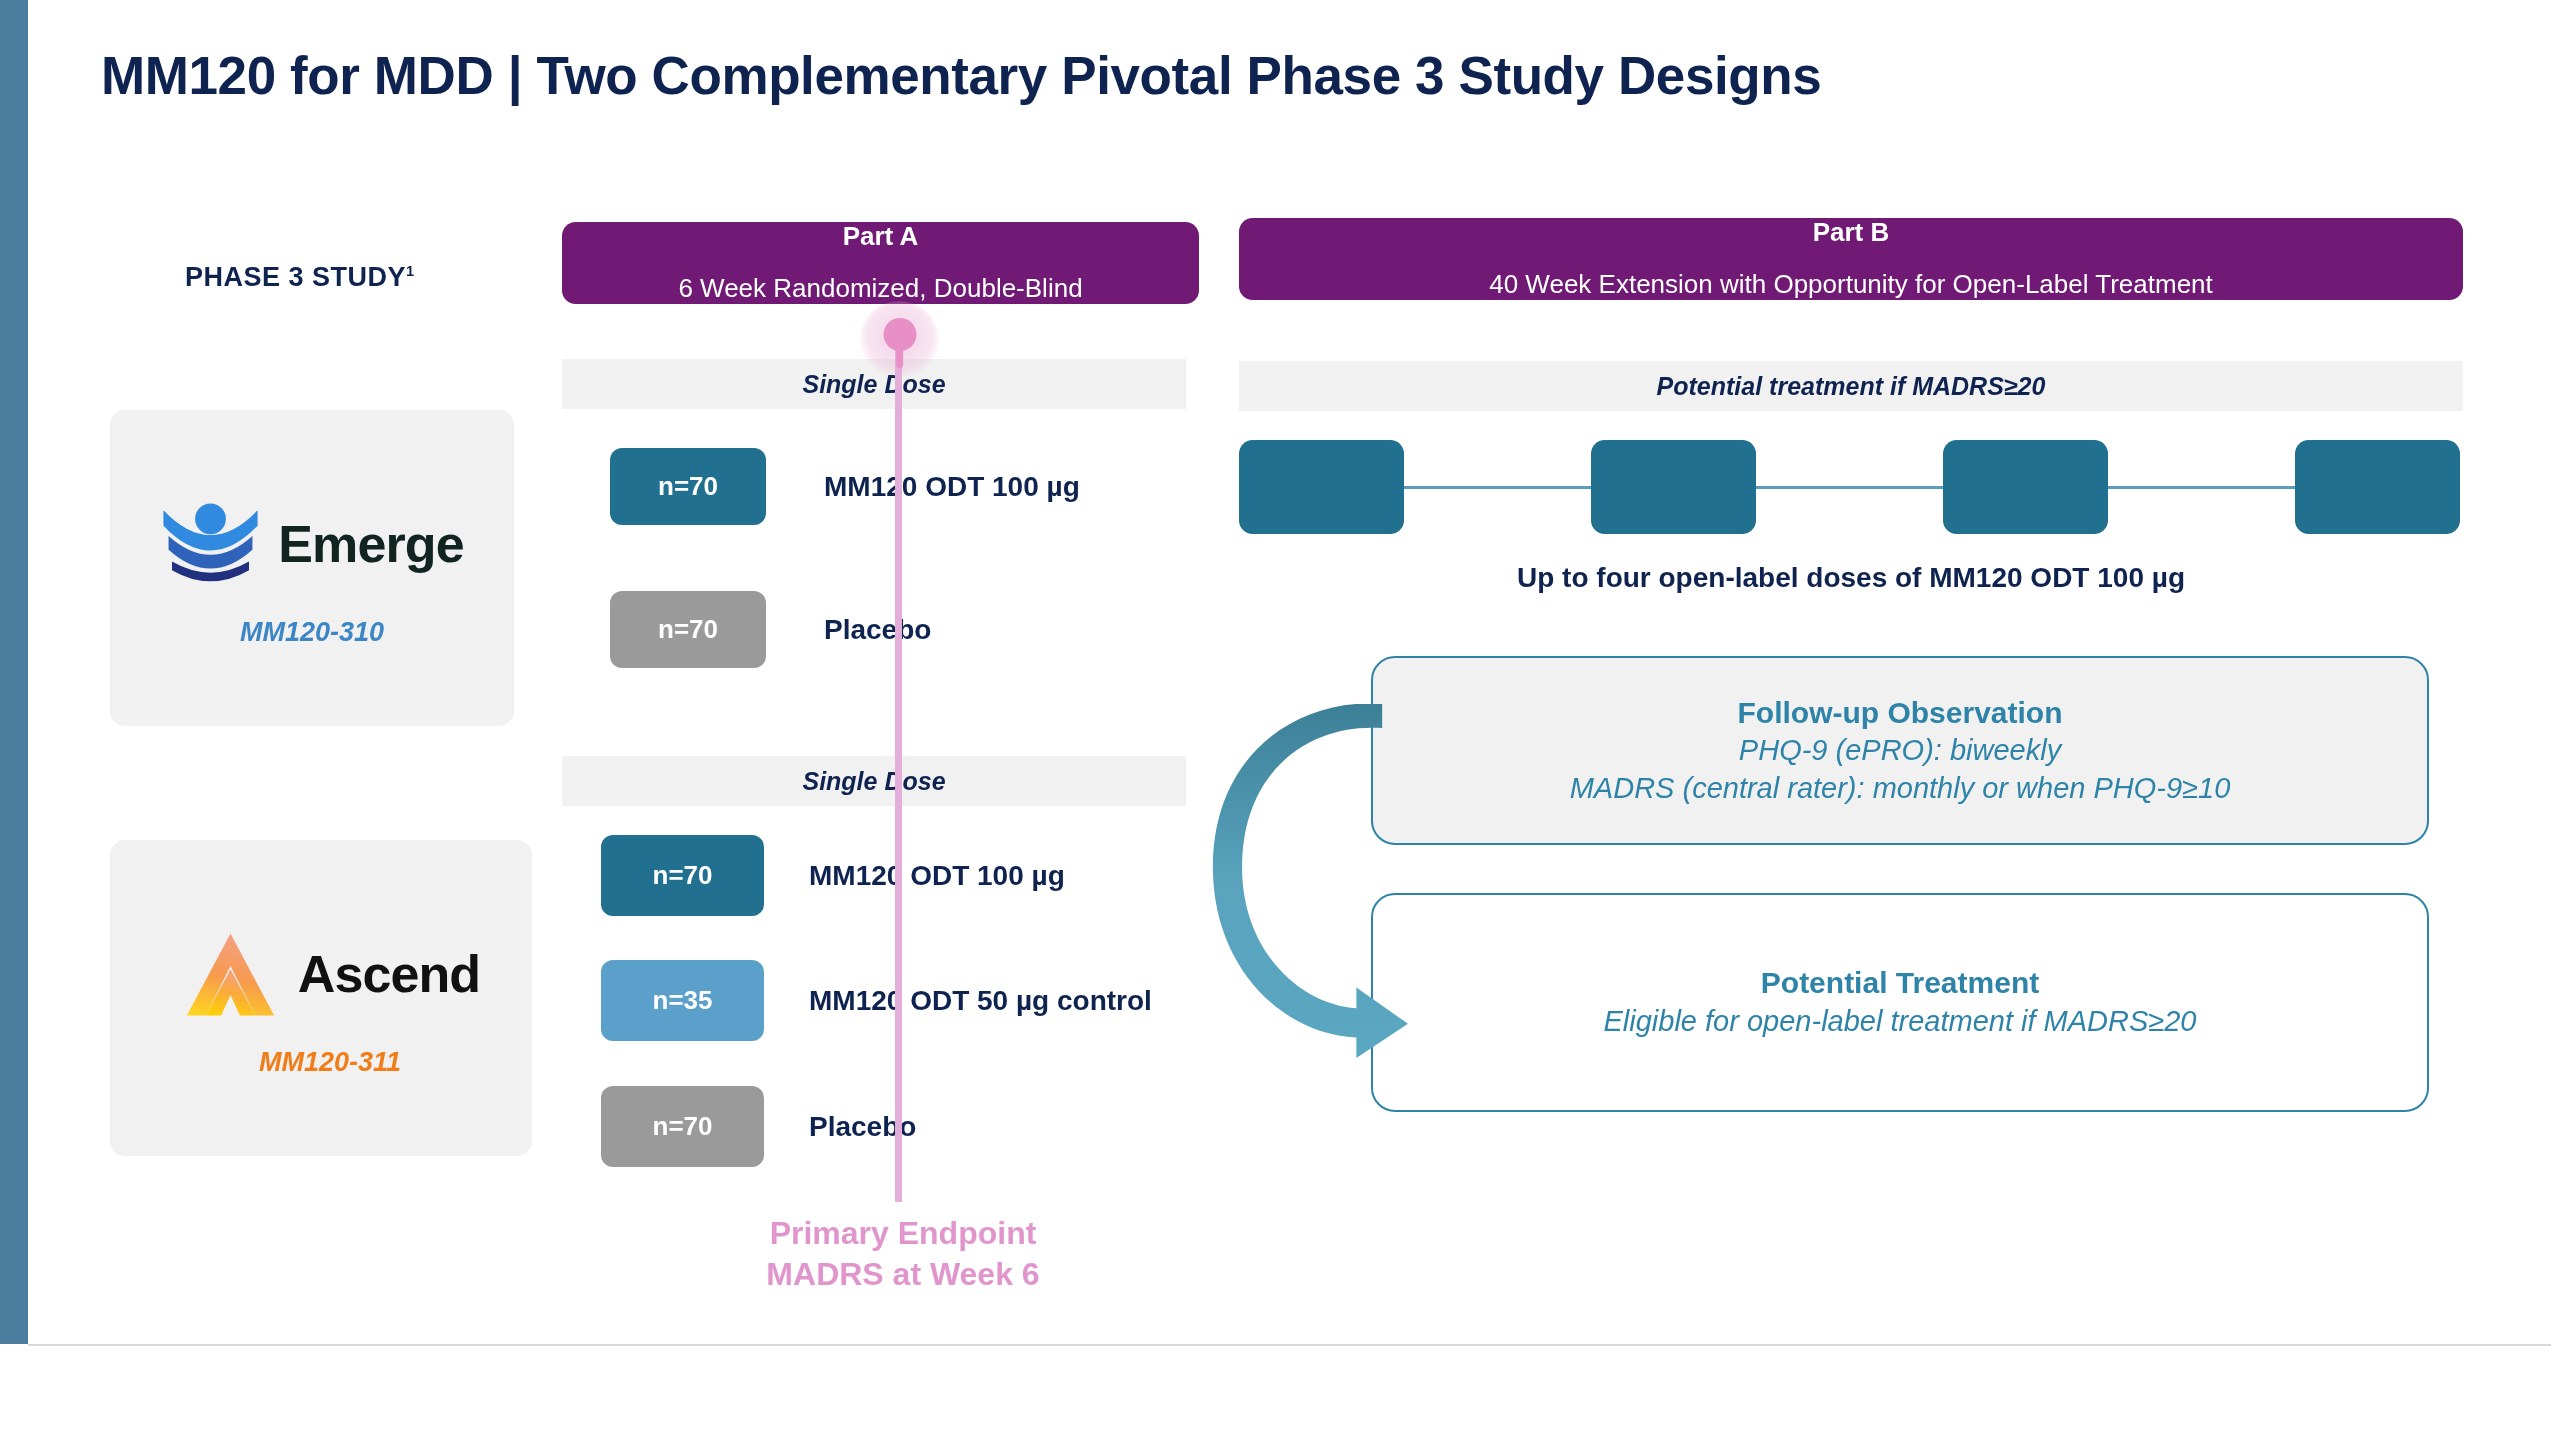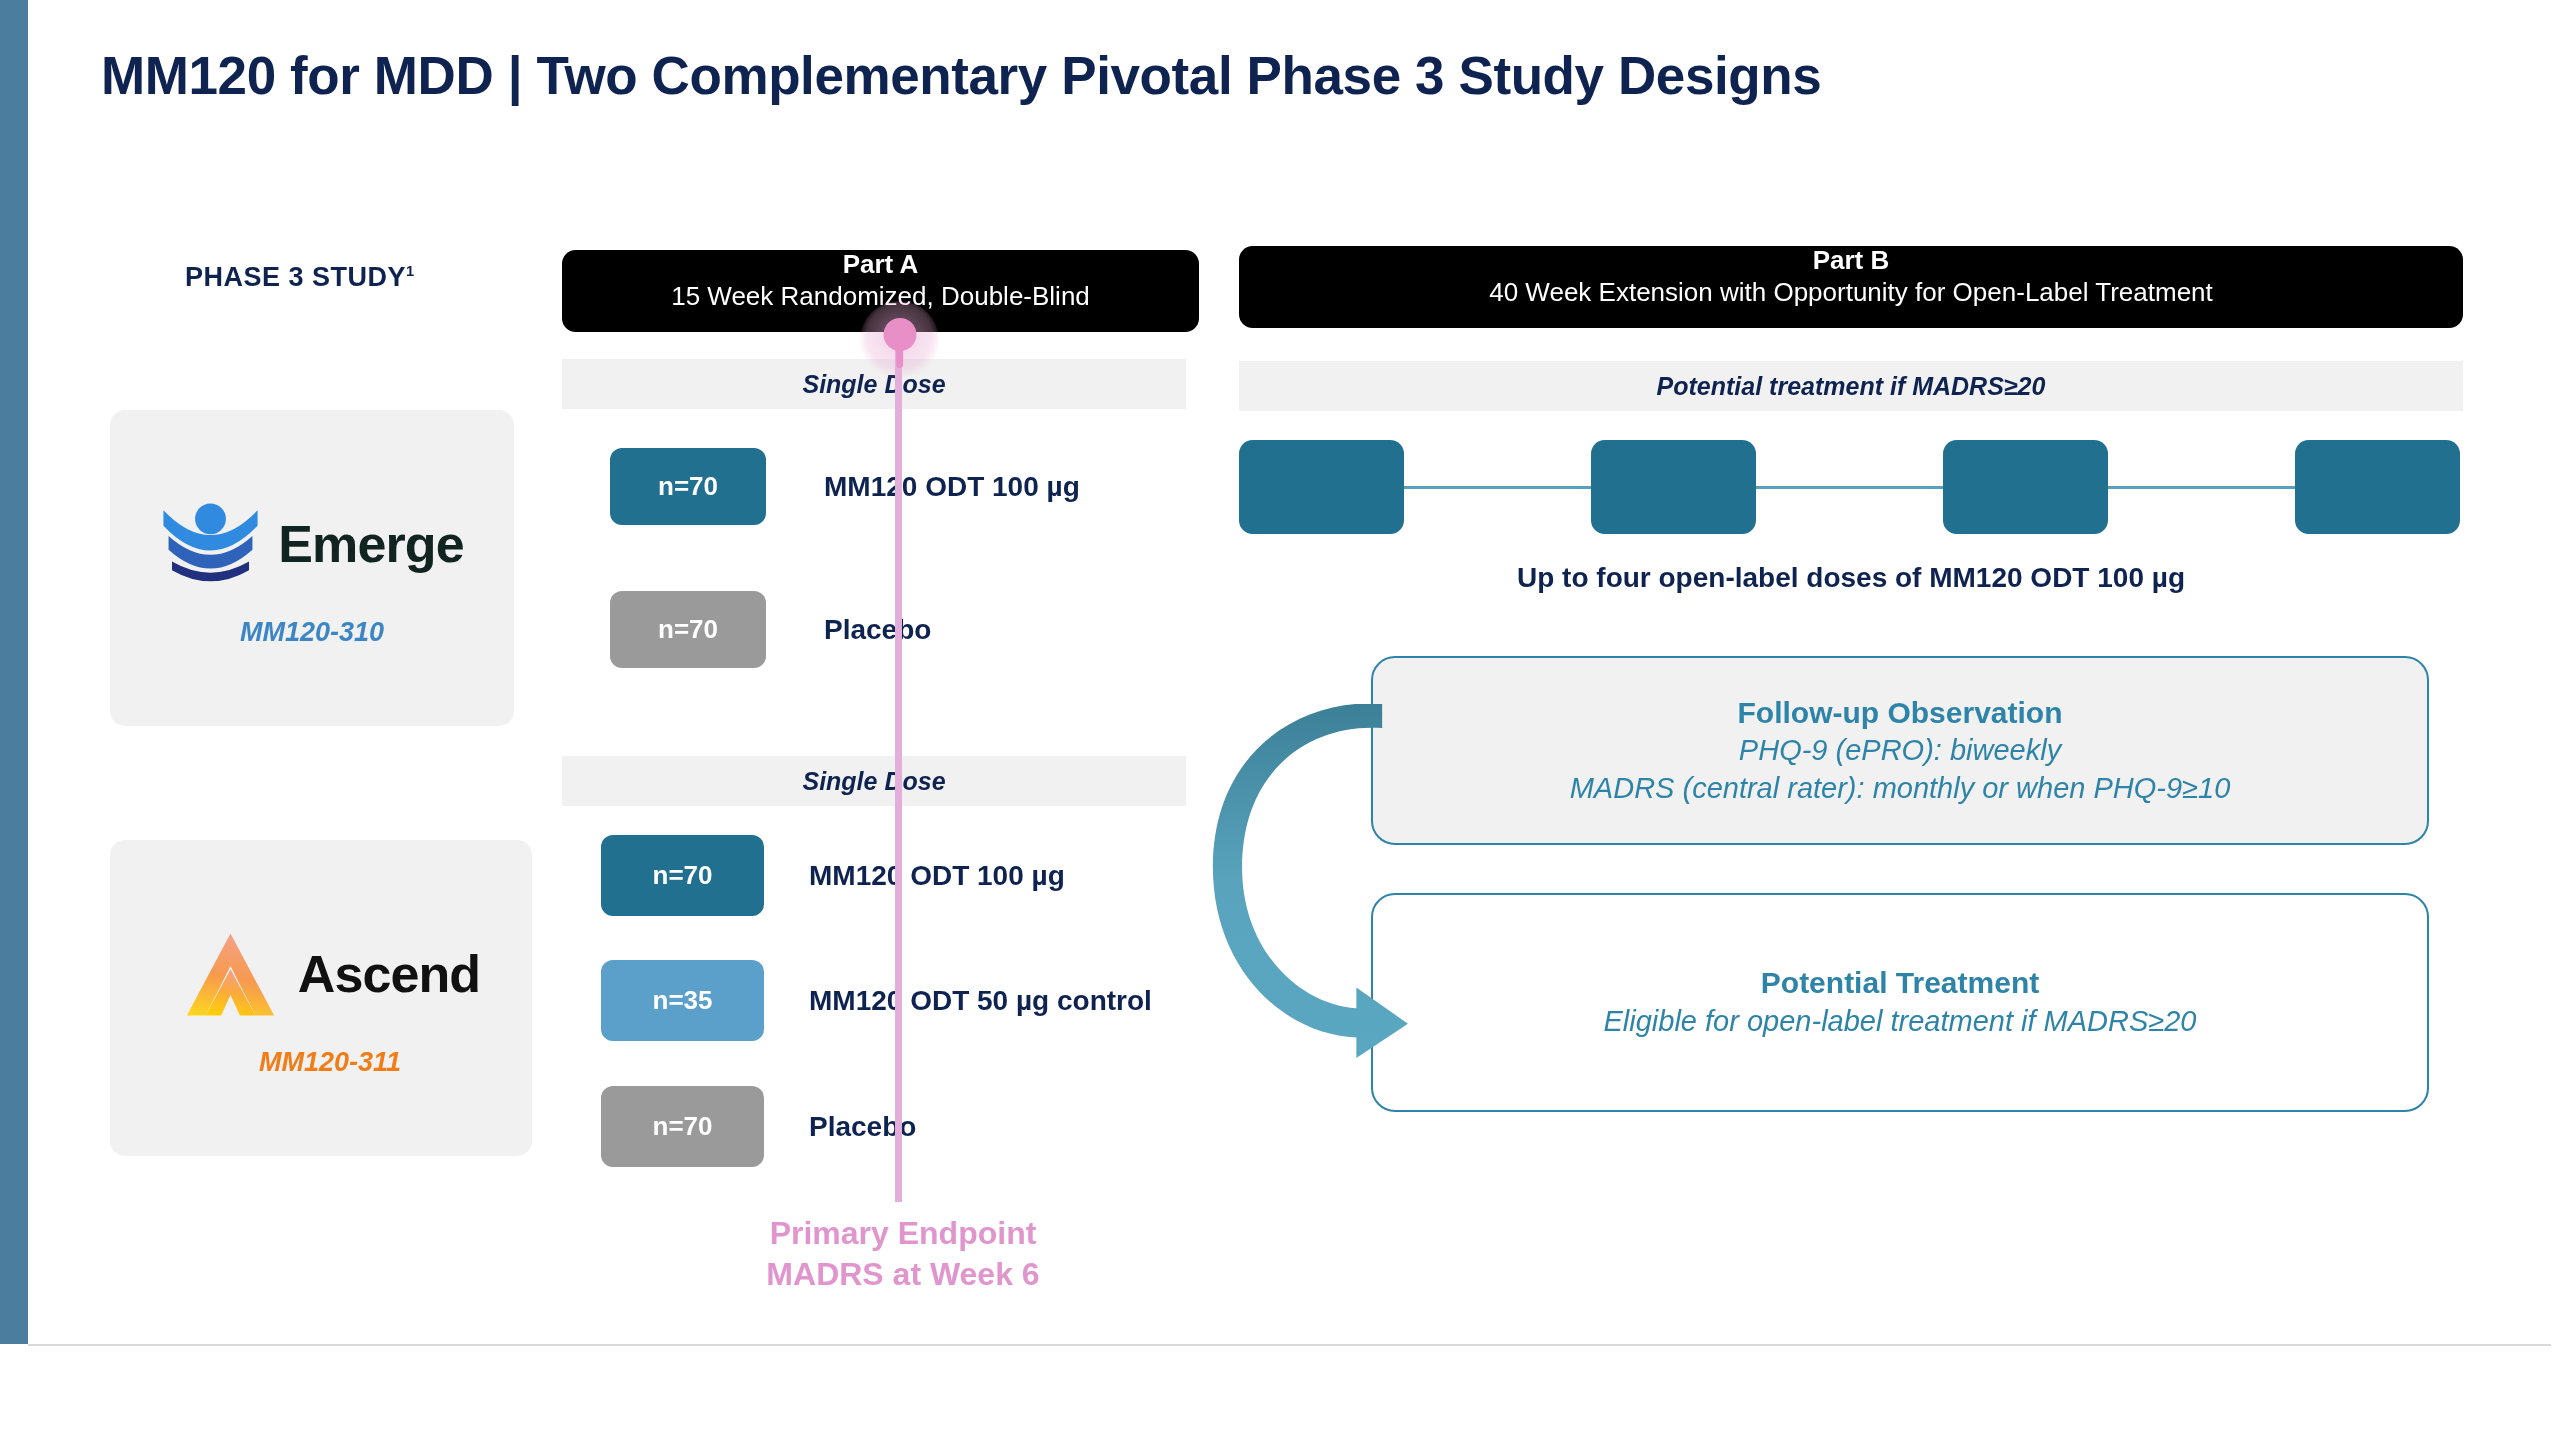--- a/index.html
+++ b/index.html
@@ -48,23 +48,23 @@
   .logo-word.emerge{color:#11241f;}
   .logo-word.ascend{color:#111111;}
   .study-code{
     margin-top:17px;font-size:27px;font-style:italic;font-weight:700;
   }
   .study-code.blue{color:#3d86c6;}
   .study-code.orange{color:#f07d18;}
 
   
   .part-header{
-    position:absolute;background:#000000;border-radius:13.7px;
+    position:absolute;background:#701a75;border-radius:13.7px;
     color:#ffffff;text-align:center;
-    display:flex;flex-direction:column;align-items:center;justify-content:flex-start;margin-top:28px;
+    display:flex;flex-direction:column;align-items:center;justify-content:space-between;
   }
   #part-a-header{left:562px;top:222px;width:637px;height:82px;}
   #part-b-header{left:1239px;top:218px;width:1224px;height:82px;}
   .part-title{font-size:26px;font-weight:700;line-height:1.1;}
   .part-sub{font-size:26px;font-weight:400;line-height:1.2;margin-top:2.6px;}
 
   
   .pin-wrap{
     position:absolute;left:860px;top:301px;width:79px;height:79px;
     border-radius:50%;
@@ -192,21 +192,21 @@
         <path d="M59 4 L110 100 L88 100 L59 42 L30 100 L8 100 Z" fill="url(#ag1)"></path>
         <path d="M59 46 L88 100 L70 100 L59 76 L48 100 L30 100 Z" fill="url(#ag2)"></path>
       </svg>
       <span class="logo-word ascend">Ascend</span>
     </div>
     <div class="study-code orange">MM120-311</div>
   </div>
 
   <div class="part-header" id="part-a-header">
     <div class="part-title">Part A</div>
-    <div class="part-sub">15 Week Randomized, Double-Blind</div>
+    <div class="part-sub">6 Week Randomized, Double-Blind</div>
   </div>
 
   <div class="part-header" id="part-b-header">
     <div class="part-title">Part B</div>
     <div class="part-sub">40 Week Extension with Opportunity for Open-Label Treatment</div>
   </div>
 
   <div class="pin-wrap">
     <div class="pin-head"></div>
     <div class="pin-stem"></div>

